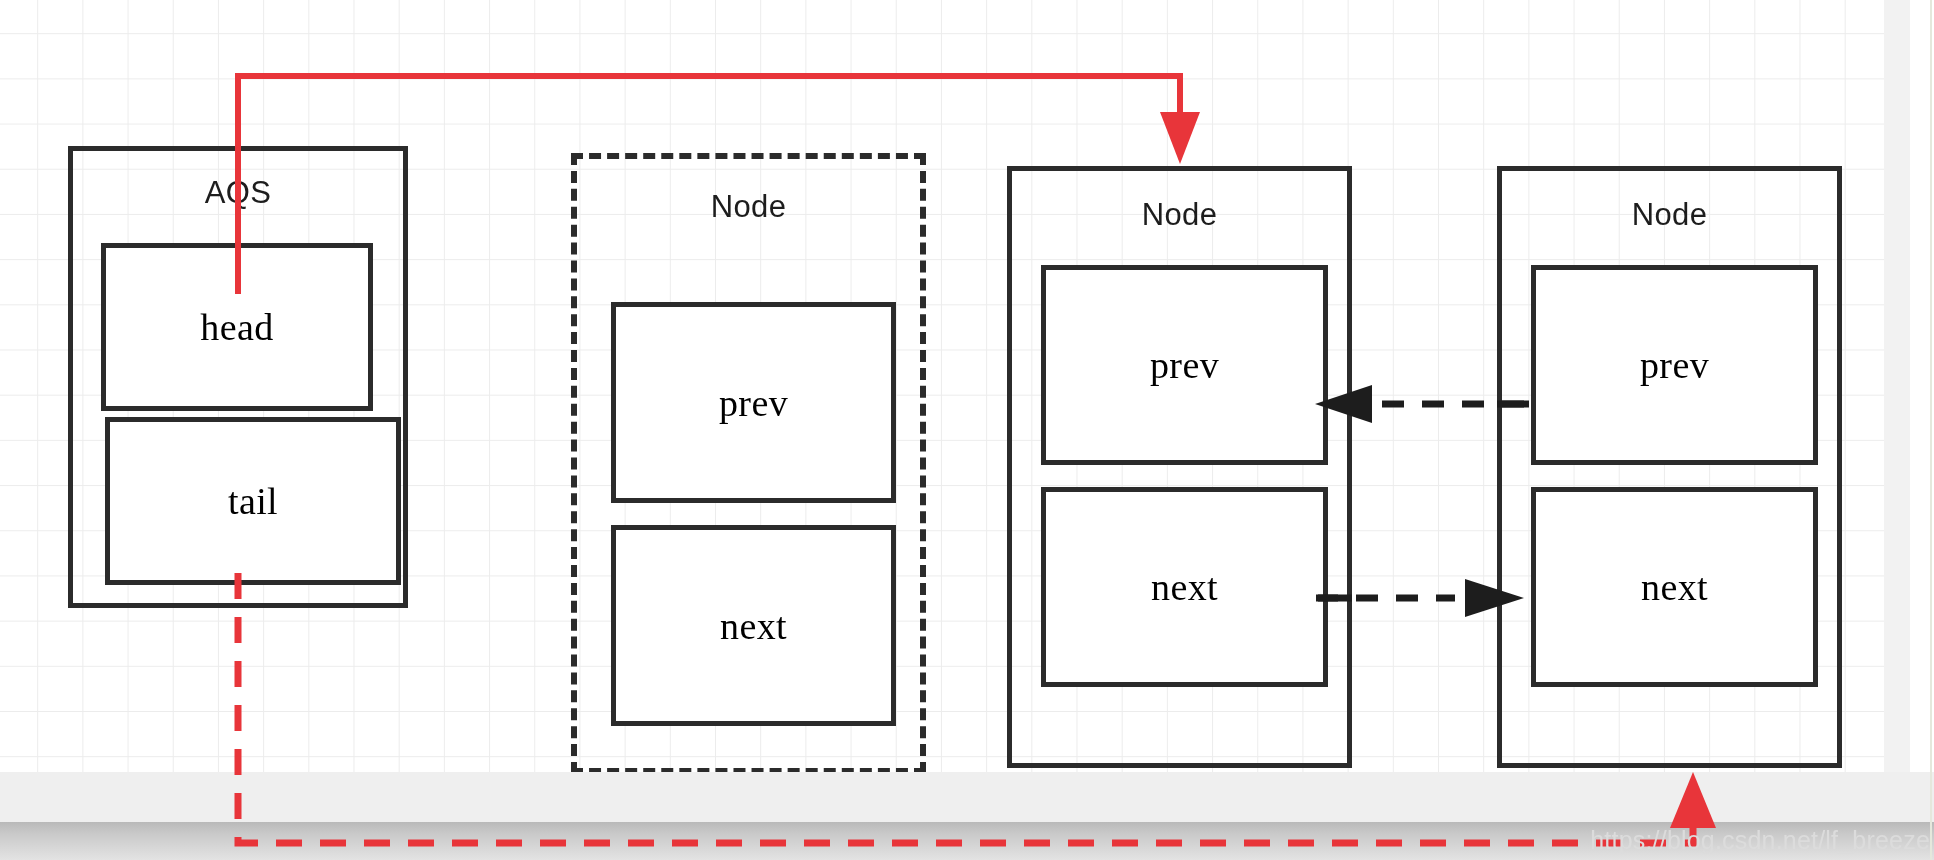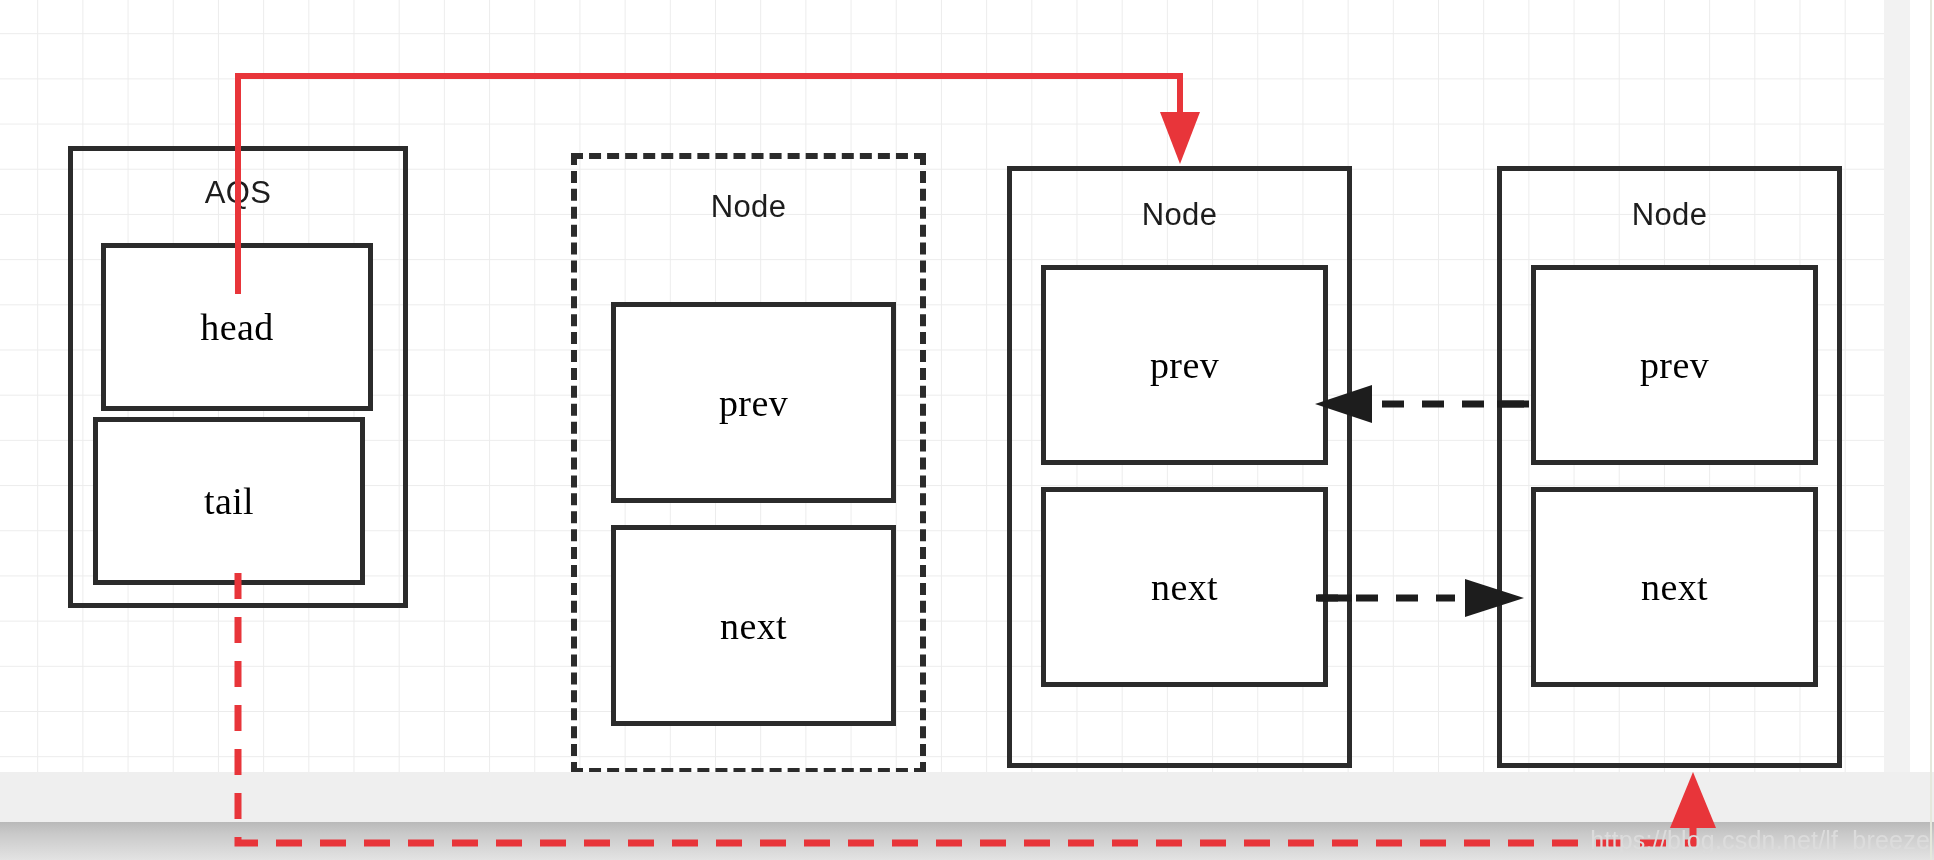--- a/index.html
+++ b/index.html
@@ -131,21 +131,21 @@
 <div id="canvas">
 
   <div class="grid-surface"></div>
   <div class="canvas-right-band"></div>
 
   <div class="outer-box" style="left:68px; top:146px; width:340px; height:462px;">
     <div class="box-title" style="top:24px;">AQS</div>
     <div class="field-box" style="left:28px; top:92px; width:272px; height:168px;">
       <span class="field-label">head</span>
     </div>
-    <div class="field-box" style="left:20px; top:266px; width:272px; height:168px;">
+    <div class="field-box" style="left:32px; top:266px; width:296px; height:168px;">
       <span class="field-label">tail</span>
     </div>
   </div>
 
   <div class="outer-box dashed" style="left:571px; top:153px; width:355px; height:621px;">
     <div class="box-title" style="top:30px;">Node</div>
     <div class="field-box" style="left:34px; top:143px; width:285px; height:201px;">
       <span class="field-label">prev</span>
     </div>
     <div class="field-box" style="left:34px; top:366px; width:285px; height:201px;">

